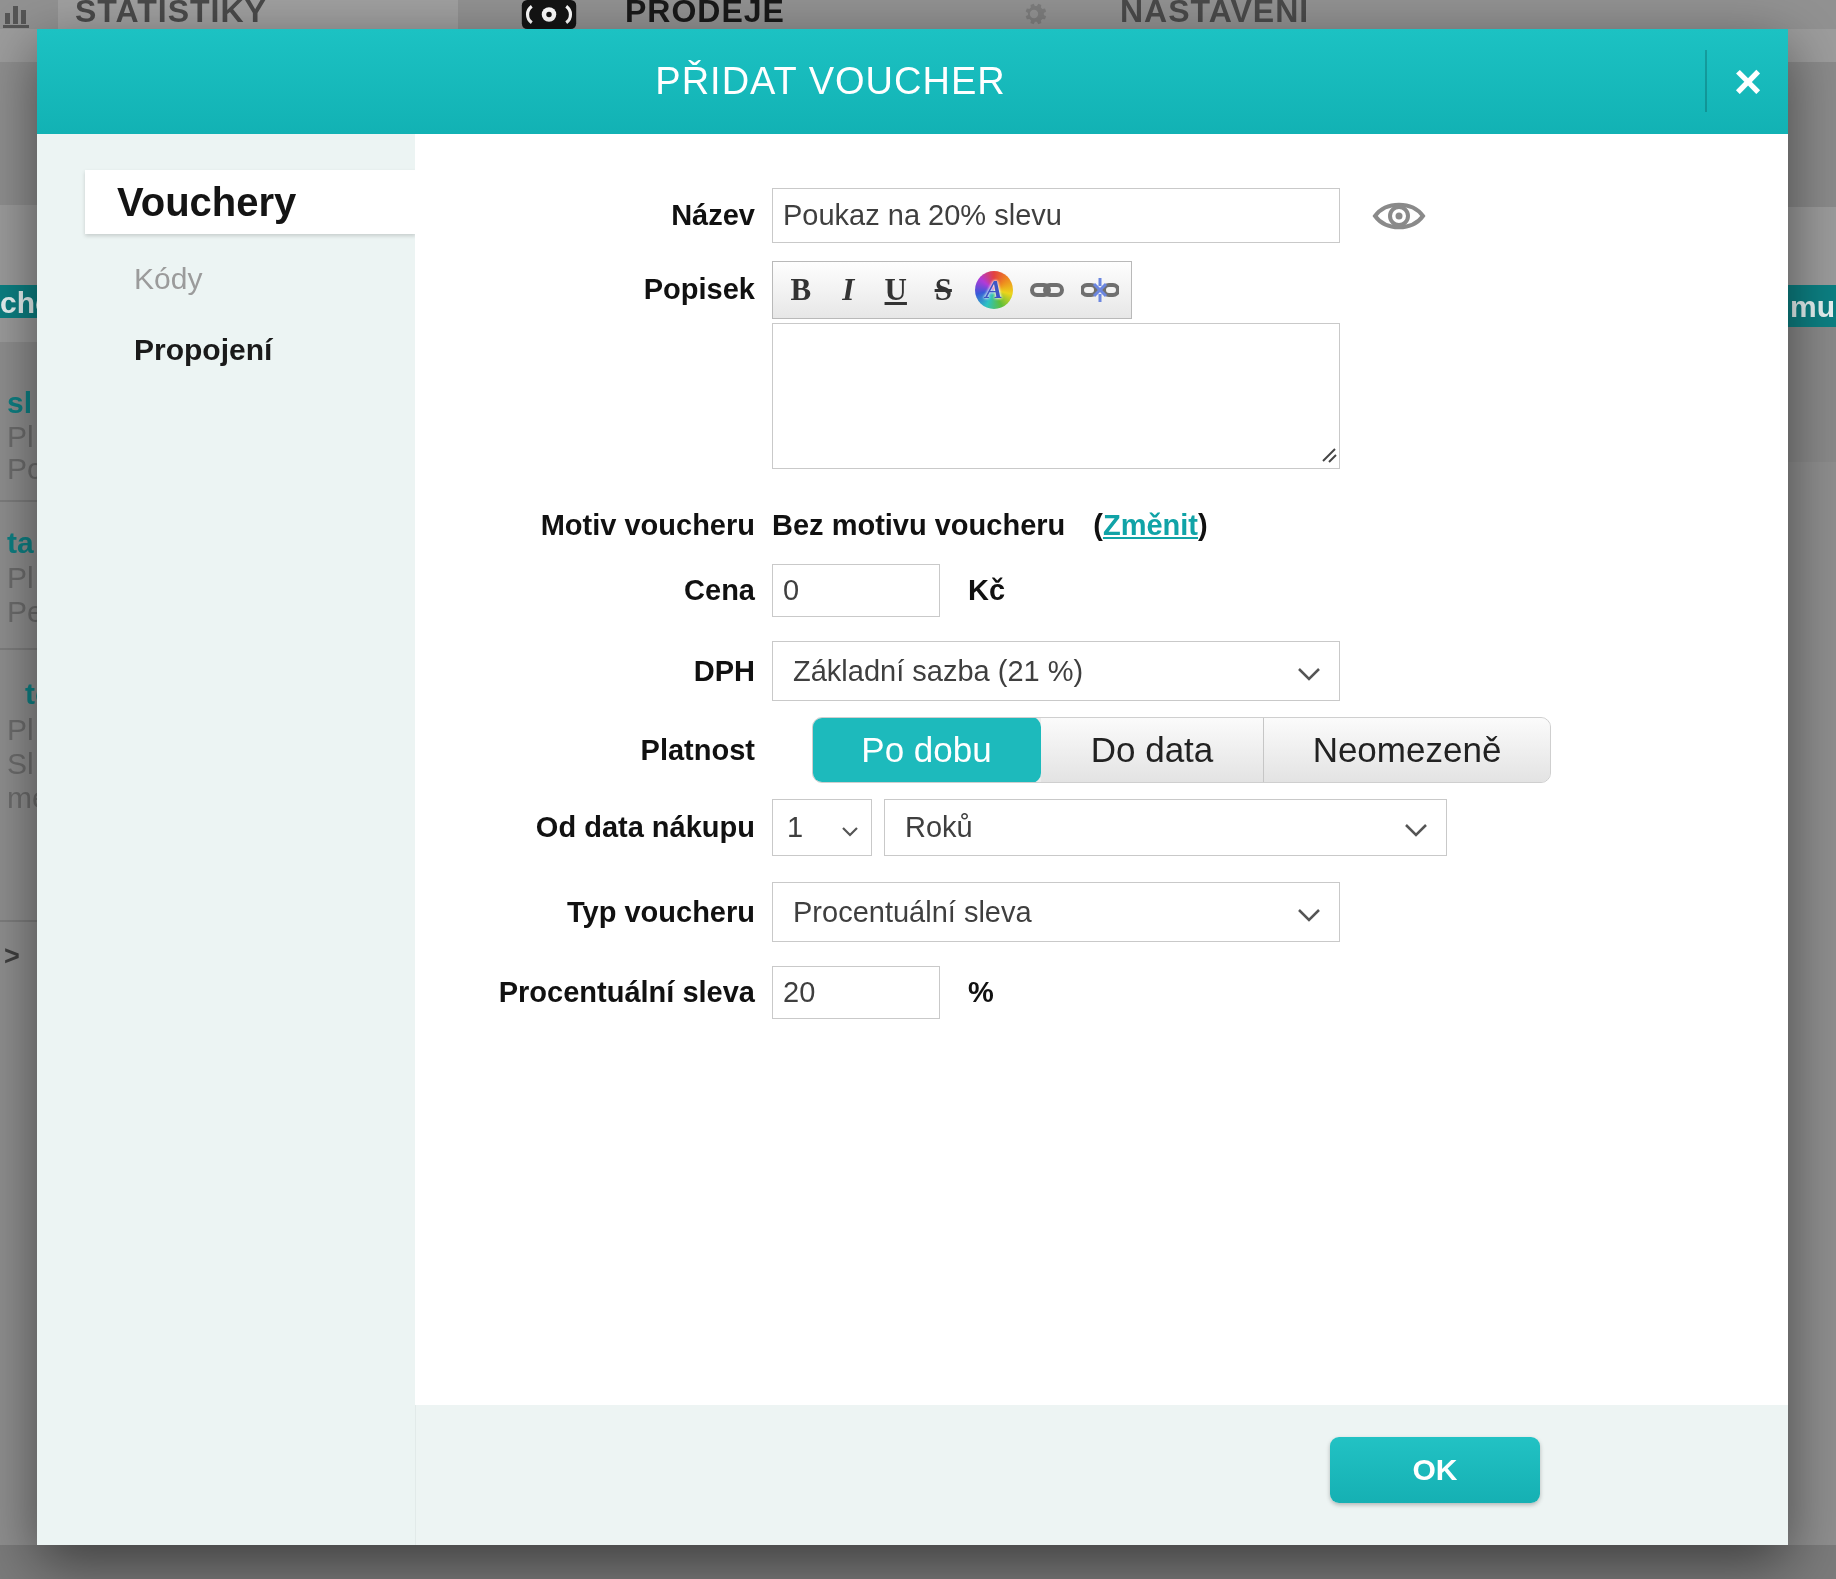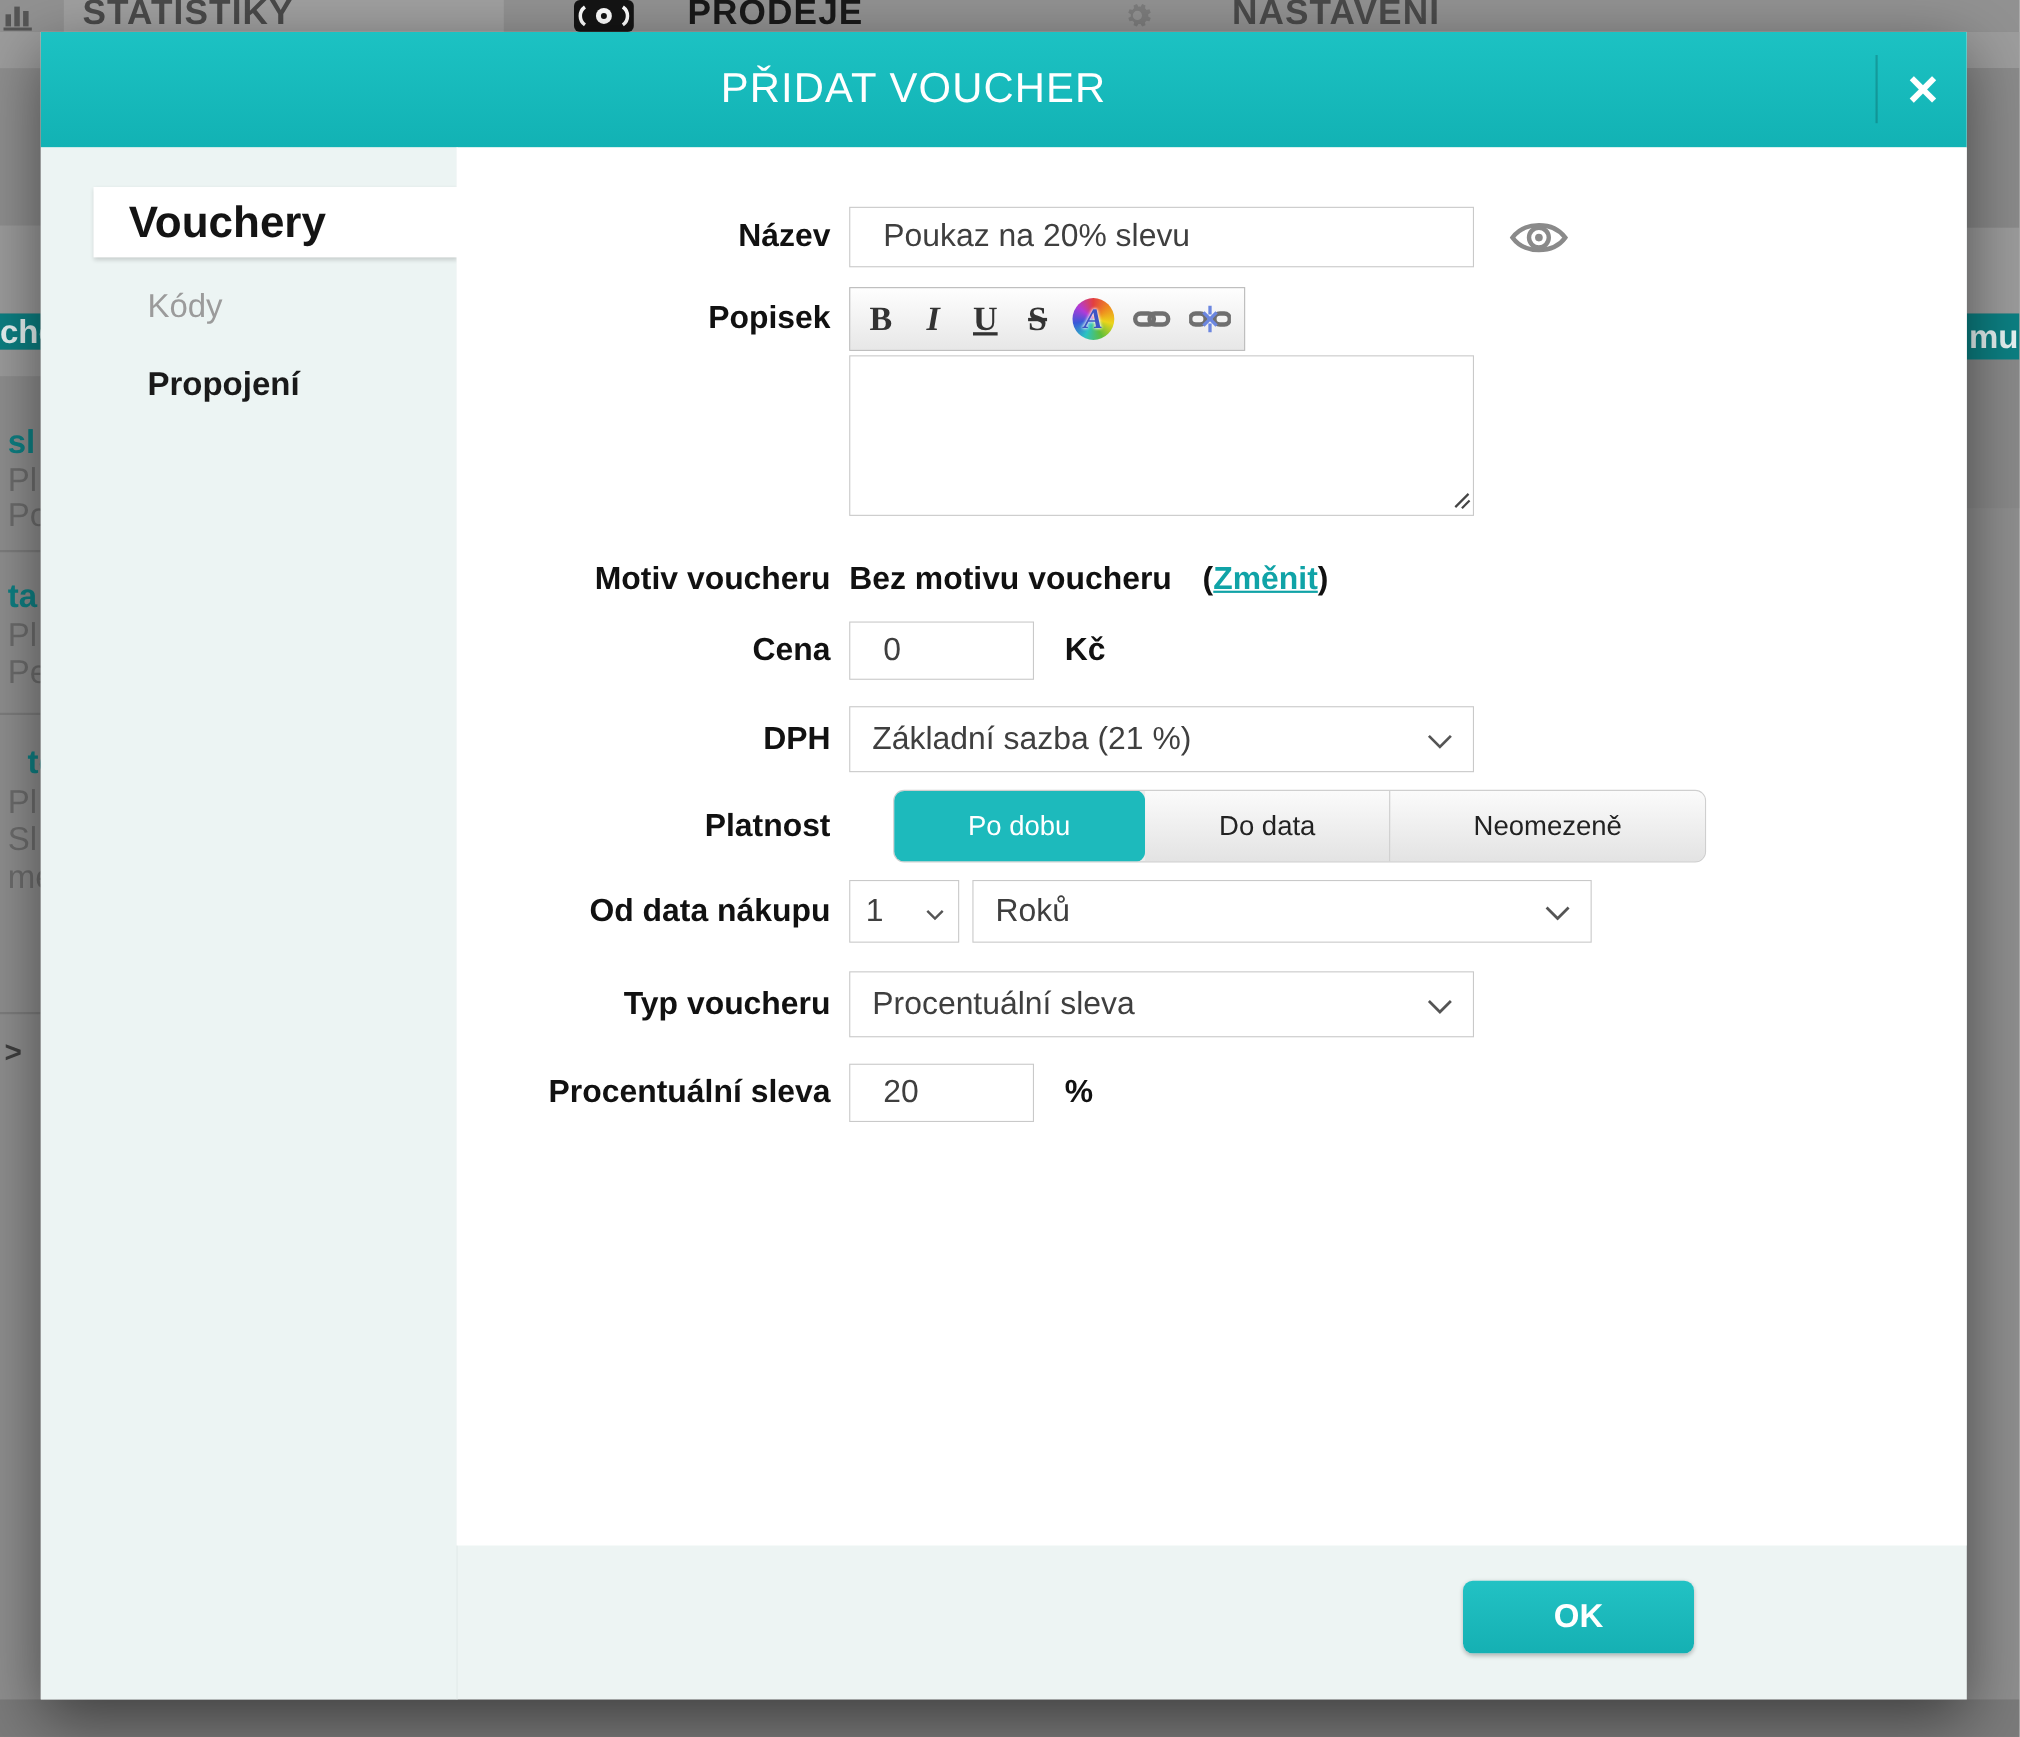--- a/index.html
+++ b/index.html
@@ -41,21 +41,21 @@
     box-shadow:0 2px 4px rgba(0,0,0,.16);display:flex;align-items:center;padding-left:32px;
     font-size:40px;font-weight:600;color:#141414;cursor:pointer;}
   .tab-plain{position:absolute;left:97px;font-size:30px;cursor:pointer;white-space:nowrap;}
   .tab-kody{top:128px;color:#9b9b9b;}
   .tab-propojeni{top:199px;color:#1a1a1a;font-weight:600;}
   
   .content{position:absolute;left:378px;top:105px;width:1373px;height:1271px;background:#fff;padding-top:54px;box-sizing:border-box;}
   .row{display:flex;align-items:center;}
   .row-label{width:340px;margin-right:17px;text-align:right;font-size:29px;font-weight:700;color:#111;flex:none;white-space:nowrap;}
   .inp{box-sizing:border-box;border:1px solid #c9c9c9;background:#fff;font-size:29px;color:#3f3f3f;
-       font-family:"Liberation Sans","DejaVu Sans",sans-serif;padding:0 30px;outline:none;}
+       font-family:"Liberation Sans","DejaVu Sans",sans-serif;padding:0 10px;outline:none;}
   .inp-wide{width:568px;height:55px;}
   .inp-small{width:168px;height:53px;}
   .unit{font-size:29px;font-weight:700;color:#111;margin-left:28px;}
   .sel{box-sizing:border-box;border:1px solid #c9c9c9;background:#fff;display:flex;align-items:center;
        justify-content:space-between;padding:0 18px 0 20px;font-size:29px;color:#3f3f3f;cursor:pointer;}
   .sel-wide{width:568px;height:60px;}
   
   .toolbar{width:360px;height:58px;box-sizing:border-box;border:1px solid #b9b9b9;
     background:linear-gradient(#fefefe,#e7e7e7);display:flex;align-items:center;padding:0 12px;gap:16px;}
   .tb{font-family:"Liberation Serif","DejaVu Serif",serif;font-size:31px;font-weight:700;color:#333;
@@ -73,21 +73,21 @@
   .ta{width:568px;height:146px;box-sizing:border-box;border:1px solid #c9c9c9;resize:none;outline:none;
       font-family:"Liberation Sans","DejaVu Sans",sans-serif;font-size:28px;color:#333;padding:10px 14px;}
   .resize-grip{position:absolute;right:3px;bottom:6px;}
   
   .motiv-value{font-size:29px;font-weight:700;color:#111;}
   .motiv-link-wrap{font-size:29px;font-weight:700;color:#111;margin-left:28px;white-space:nowrap;}
   .motiv-link{color:#10a3a7;text-decoration:underline;cursor:pointer;}
   
   .seg{display:flex;width:739px;height:66px;border-radius:10px;overflow:hidden;
        border:1px solid #cfcfcf;box-sizing:border-box;background:#ececec;}
-  .seg-btn{display:flex;align-items:center;justify-content:center;font-size:25px;color:#222;
+  .seg-btn{display:flex;align-items:center;justify-content:center;font-size:35px;color:#222;
     background:linear-gradient(#fbfbfb,#e3e3e3);border-right:1px solid #c6c6c6;cursor:pointer;}
   .seg-btn:last-child{border-right:none;}
   .seg-btn.active{background:#1dbabc;color:#fff;border-radius:10px;margin:-1px 0 -1px -1px;border-right:none;}
   .w1{width:229px;}.w2{width:222px;}.w3{flex:1;}
   
   .sel-count{width:100px;height:57px;padding:0 12px 0 14px;}
   .sel-unit{width:563px;height:57px;margin-left:12px;}
   
   .btn{position:absolute;height:66px;border-radius:9px;display:flex;align-items:center;justify-content:center;
        font-size:30px;font-weight:700;color:#fff;cursor:pointer;box-shadow:0 2px 4px rgba(0,0,0,.25);}

